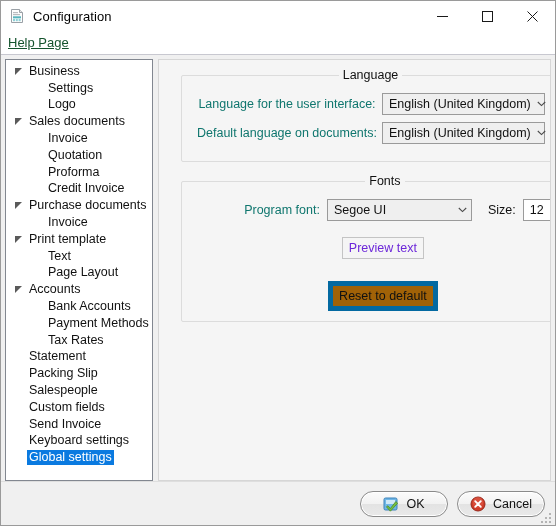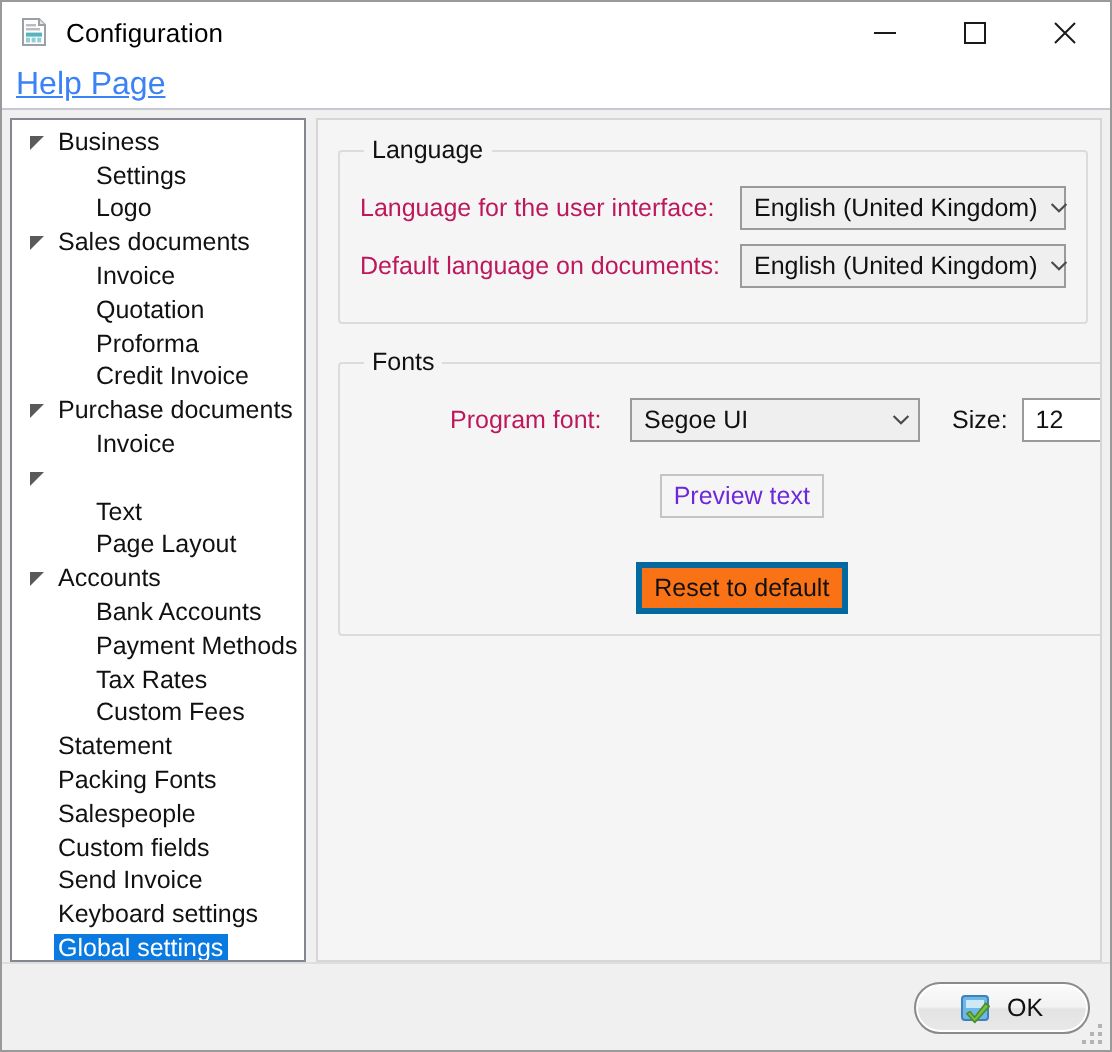--- a/index.html
+++ b/index.html
@@ -69,22 +69,22 @@
     height: 24px;
     min-height: 24px;
     background: #ffffff;
     display: flex;
     align-items: center;
     padding-left: 4px;
     border-bottom: 1px solid #c8c8d0;
     box-sizing: border-box;
   }
   .help-link {
-    font-size: 16px;
-    color: #3b82f6;
+    font-size: 13px;
+    color: #14532d;
     text-decoration: underline;
     cursor: pointer;
     padding: 1px 3px;
   }
 
   
   .body-area {
     flex: 1 1 auto;
     display: flex;
     background: #f0f0f0;
@@ -133,22 +133,23 @@
     color: #ffffff;
   }
 
   
   .content-panel {
     flex: 1 1 auto;
     margin-left: 5px;
     background: #f5f5f5;
     border: 1px solid #d6d6d6;
     box-sizing: border-box;
-    padding: 8px 10px;
+    padding: 8px 22px;
     overflow: hidden;
+    text-align: center;
   }
 
   fieldset.group {
     border: 1px solid #dcdcdc;
     border-radius: 2px;
     margin: 0 0 12px 0;
     padding: 4px 10px 10px 10px;
     background: transparent;
   }
   fieldset.group legend {
@@ -158,21 +159,21 @@
     margin-left: 2px;
   }
 
   .form-row {
     display: flex;
     align-items: center;
     margin: 7px 0;
   }
   .form-label {
     font-size: 12.5px;
-    color: #be185d;
+    color: #0f766e;
     white-space: nowrap;
   }
   .lang-label { width: 190px; flex: 0 0 190px; }
 
   .combo {
     height: 22px;
     box-sizing: border-box;
     border: 1px solid #9a9a9a;
     background: #efefef;
     display: flex;
@@ -219,22 +220,22 @@
     box-sizing: border-box;
     cursor: default;
     white-space: nowrap;
   }
   .btn-preview {
     border: 1px solid #c4c4c4;
     background: #f5f5f5;
     color: #6d28d9;
   }
   .btn-reset {
-    border: 3px solid #0369a1;
-    background: #f97316;
+    border: 5px solid #0369a1;
+    background: #a16207;
     color: #111111;
   }
 
   
   .footer {
     height: 44px;
     min-height: 44px;
     background: #f0f0f0;
     border-top: 1px solid #dedede;
     display: flex;
@@ -362,20 +363,21 @@
         </div>
         <div class="tree-row child">
           <span class="label">Invoice</span>
         </div>
         <div class="tree-row">
           <span class="expander">
             <svg width="9" height="9" viewBox="0 0 9 9">
               <path d="M1 1 L8 1 L1 8 Z" fill="#5a5a5a"></path>
             </svg>
           </span>
+          <span class="label">Print template</span>
         </div>
         <div class="tree-row child">
           <span class="label">Text</span>
         </div>
         <div class="tree-row child">
           <span class="label">Page Layout</span>
         </div>
         <div class="tree-row">
           <span class="expander">
             <svg width="9" height="9" viewBox="0 0 9 9">
@@ -386,28 +388,25 @@
         </div>
         <div class="tree-row child">
           <span class="label">Bank Accounts</span>
         </div>
         <div class="tree-row child">
           <span class="label">Payment Methods</span>
         </div>
         <div class="tree-row child">
           <span class="label">Tax Rates</span>
         </div>
-        <div class="tree-row child">
-          <span class="label">Custom Fees</span>
-        </div>
         <div class="tree-row leaf-root">
           <span class="label">Statement</span>
         </div>
         <div class="tree-row leaf-root">
-          <span class="label">Packing Fonts</span>
+          <span class="label">Packing Slip</span>
         </div>
         <div class="tree-row leaf-root">
           <span class="label">Salespeople</span>
         </div>
         <div class="tree-row leaf-root">
           <span class="label">Custom fields</span>
         </div>
         <div class="tree-row leaf-root">
           <span class="label">Send Invoice</span>
         </div>
@@ -491,20 +490,30 @@
       <span class="bicon">
         <svg width="16" height="16" viewBox="0 0 16 16">
           <rect x="1" y="2" width="13" height="12" rx="1.5" fill="#6fb7e8" stroke="#3d82b8" stroke-width="1"></rect>
           <rect x="3" y="4" width="9" height="4" fill="#cfe8f8"></rect>
           <path d="M5 9.8 L7.3 12.6 L12.8 5.6 L14.6 7.2 L7.4 15.2 L3.4 10.8 Z" fill="#77c043" stroke="#4e8c28" stroke-width="0.8" stroke-linejoin="round"></path>
         </svg>
       </span>
       <span>OK</span>
     </div>
 
+    <div class="aero-btn">
+      <span class="bicon">
+        <svg width="16" height="16" viewBox="0 0 16 16">
+          <circle cx="8" cy="8" r="7" fill="#cf3b28" stroke="#96271a" stroke-width="1"></circle>
+          <circle cx="8" cy="6.4" r="5.3" fill="#e0604f" opacity="0.55"></circle>
+          <path d="M5.2 5.2 L10.8 10.8 M10.8 5.2 L5.2 10.8" stroke="#ffffff" stroke-width="1.9" stroke-linecap="round"></path>
+        </svg>
+      </span>
+      <span>Cancel</span>
+    </div>
 
     <span class="grip">
       <svg width="12" height="12" viewBox="0 0 12 12">
         <g fill="#b4b4b4">
           <rect x="9" y="1" width="2" height="2"></rect>
           <rect x="5" y="5" width="2" height="2"></rect>
             <rect x="9" y="5" width="2" height="2"></rect>
           <rect x="1" y="9" width="2" height="2"></rect>
             <rect x="5" y="9" width="2" height="2"></rect>
             <rect x="9" y="9" width="2" height="2"></rect>

